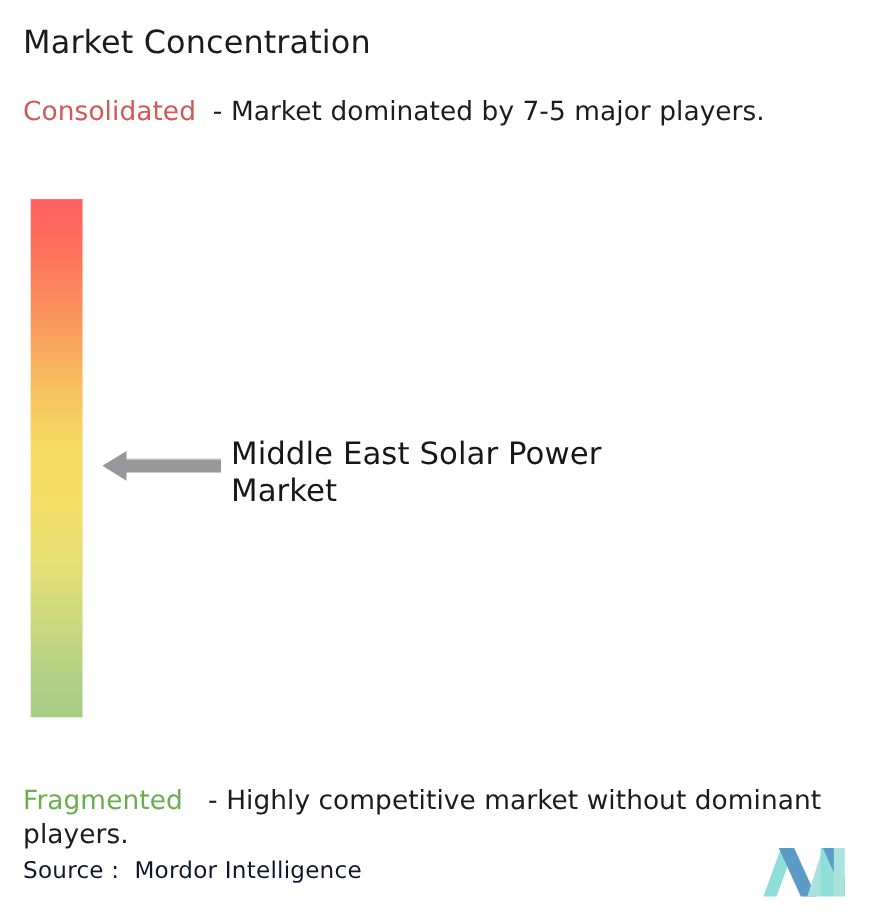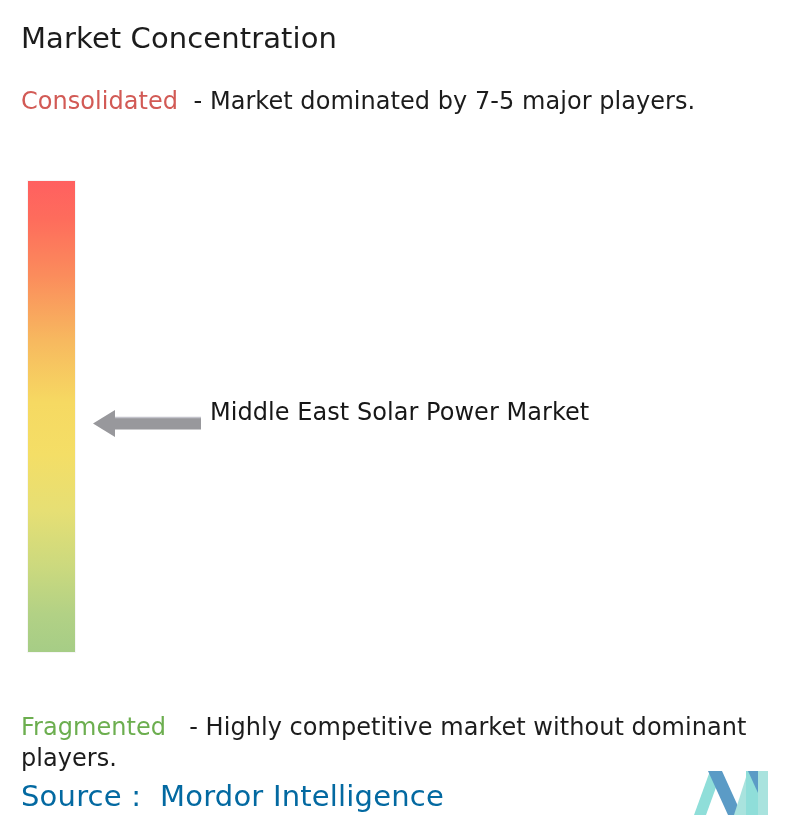--- a/index.html
+++ b/index.html
@@ -101,33 +101,33 @@
     top: 12px;
     width: 108px;
     height: 31px;
     display: block;
   }
   .pointer-label {
     position: absolute;
     left: 117px;
     top: 0px;
     width: 420px;
-    font-size: 24px;
+    font-size: 28px;
     line-height: 33px;
     color: #171717;
     letter-spacing: 0.05px;
   }
 
   
   .source-note {
     position: absolute;
     left: 21px;
     top: 779px;
-    font-size: 29px;
-    color: #0369a1;
+    font-size: 21px;
+    color: #0f172a;
     letter-spacing: 0.2px;
     white-space: pre;
   }
   .brand-logo {
     position: absolute;
     left: 692px;
     top: 769px;
     width: 78px;
     height: 48px;
     display: block;

